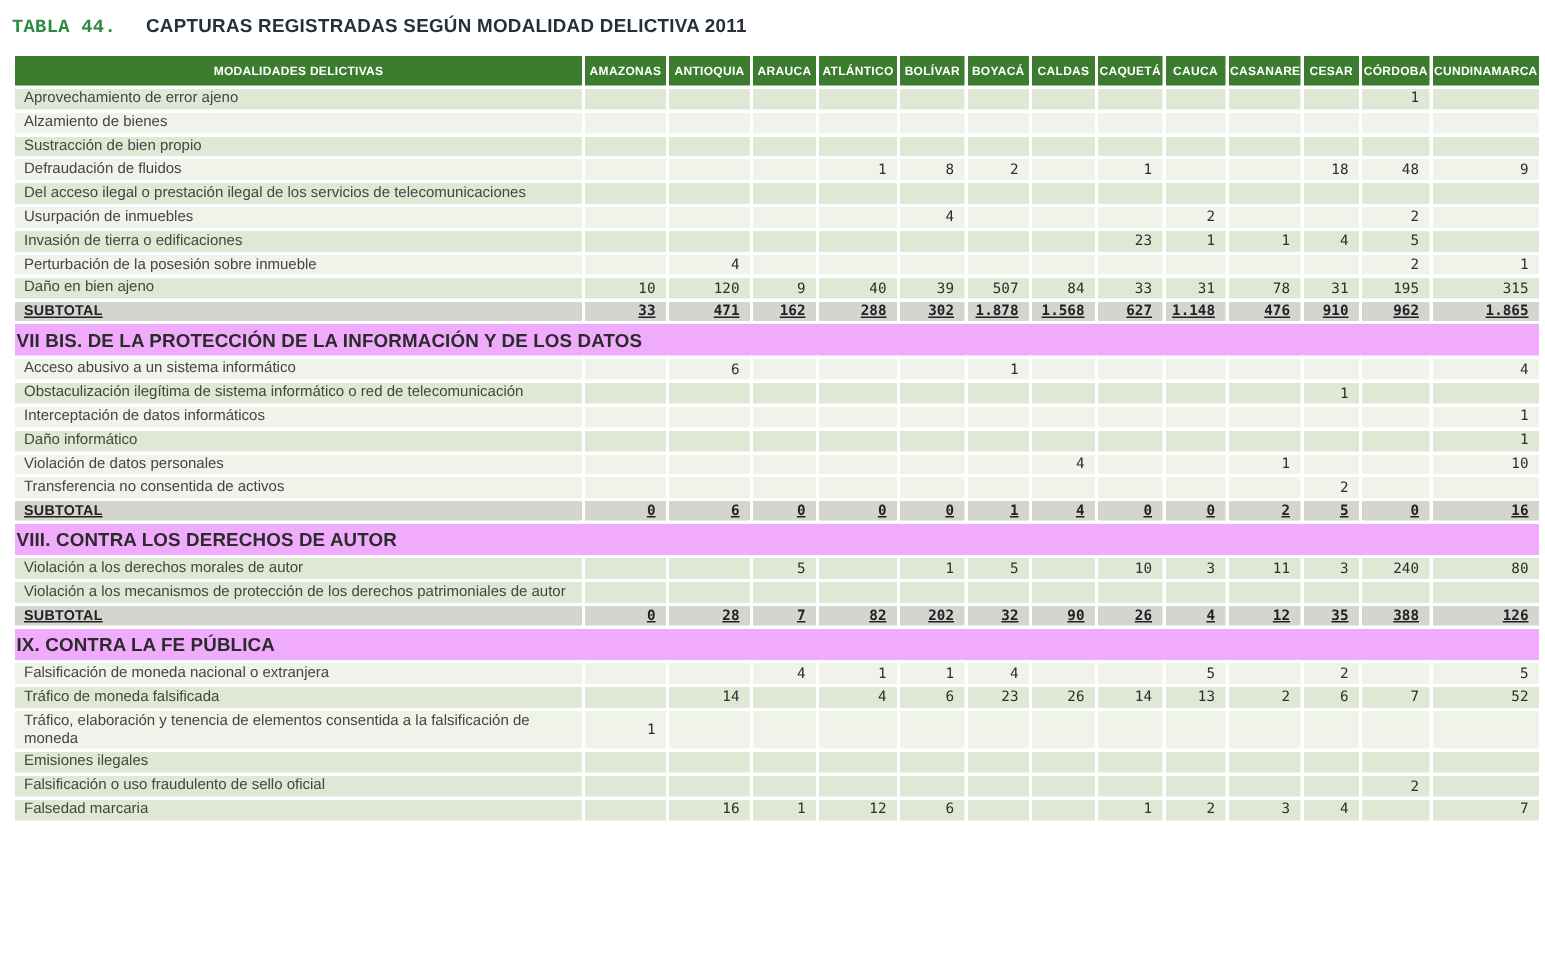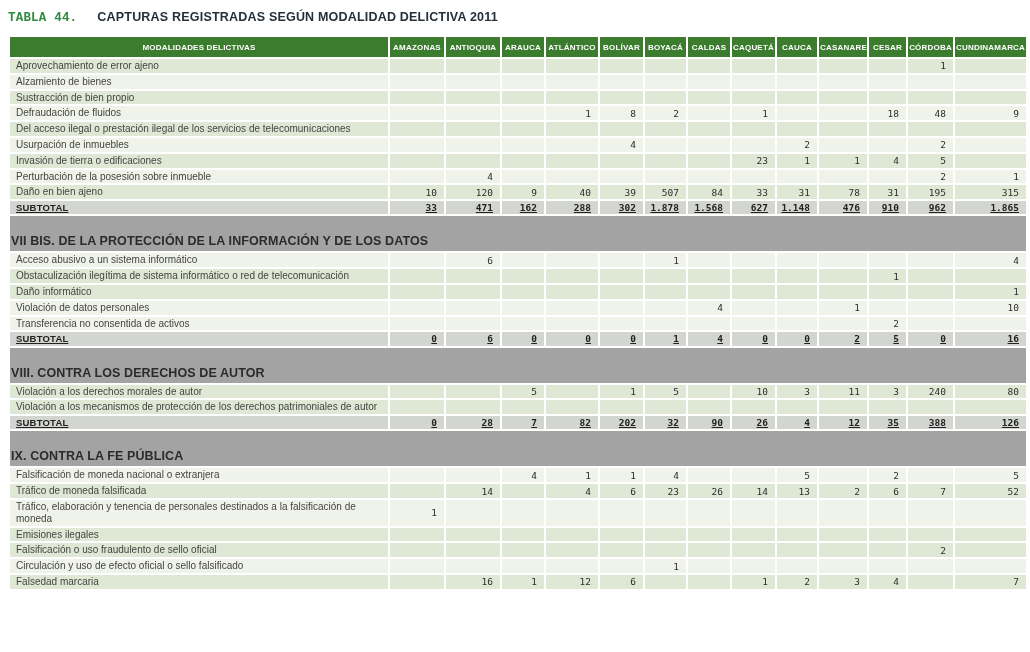--- a/index.html
+++ b/index.html
@@ -45,22 +45,22 @@
     text-align:right;padding:0 7px 0 0;
     font-family:"DejaVu Sans Mono","Liberation Mono",monospace;
     font-size:9.5px;
   }
   tr.shade-a td{background:var(--row-a);}
   tr.shade-b td{background:var(--row-b);}
   tr.subtotal td{background:var(--subtotal-gray);font-weight:bold;text-decoration:underline;}
   tr.subtotal td.label-cell{font-size:9.5px;letter-spacing:.2px;color:#222;}
   tr.subtotal td.num-cell{color:#222;}
   tr.section td{
-    background:#a3a3a3;font-size:12.5px;font-weight:bold;
-    color:var(--section-text);padding:18px 0 3px 1px;height:22px;
+    background:#f0abfc;font-size:12.5px;font-weight:bold;
+    color:var(--section-text);padding:4px 0 3px 1px;height:22px;
     letter-spacing:.1px;
   }
   
   col.c-label{width:380px;}
   col.c0{width:56px;} col.c1{width:56px;} col.c2{width:44px;}
   col.c3{width:54px;} col.c4{width:45px;} col.c5{width:43px;}
   col.c6{width:44px;} col.c7{width:45px;} col.c8{width:42px;}
   col.c9{width:50px;} col.c10{width:39px;} col.c11{width:47px;}
   col.c12{width:73px;}
 </style>
@@ -296,20 +296,36 @@
           <td class="num-cell"></td>
           <td class="num-cell"></td>
           <td class="num-cell"></td>
           <td class="num-cell"></td>
           <td class="num-cell"></td>
           <td class="num-cell"></td>
           <td class="num-cell">1</td>
           <td class="num-cell"></td>
           <td class="num-cell"></td>
         </tr>
+        <tr class="shade-b">
+          <td class="label-cell">Interceptación de datos informáticos</td>
+          <td class="num-cell"></td>
+          <td class="num-cell"></td>
+          <td class="num-cell"></td>
+          <td class="num-cell"></td>
+          <td class="num-cell"></td>
+          <td class="num-cell"></td>
+          <td class="num-cell"></td>
+          <td class="num-cell"></td>
+          <td class="num-cell"></td>
+          <td class="num-cell"></td>
+          <td class="num-cell"></td>
+          <td class="num-cell"></td>
+          <td class="num-cell">1</td>
+        </tr>
         <tr class="shade-a">
           <td class="label-cell">Daño informático</td>
           <td class="num-cell"></td>
           <td class="num-cell"></td>
           <td class="num-cell"></td>
           <td class="num-cell"></td>
           <td class="num-cell"></td>
           <td class="num-cell"></td>
           <td class="num-cell"></td>
           <td class="num-cell"></td>
@@ -447,21 +463,21 @@
           <td class="num-cell">23</td>
           <td class="num-cell">26</td>
           <td class="num-cell">14</td>
           <td class="num-cell">13</td>
           <td class="num-cell">2</td>
           <td class="num-cell">6</td>
           <td class="num-cell">7</td>
           <td class="num-cell">52</td>
         </tr>
         <tr class="shade-b">
-          <td class="label-cell">Tráfico, elaboración y tenencia de personales destinados a la falsificación de moneda</td>
+          <td class="label-cell">Tráfico, elaboración y tenencia de elementos consentida a la falsificación de moneda</td>
           <td class="num-cell">1</td>
           <td class="num-cell"></td>
           <td class="num-cell"></td>
           <td class="num-cell"></td>
           <td class="num-cell"></td>
           <td class="num-cell"></td>
           <td class="num-cell"></td>
           <td class="num-cell"></td>
           <td class="num-cell"></td>
           <td class="num-cell"></td>
@@ -492,36 +508,20 @@
           <td class="num-cell"></td>
           <td class="num-cell"></td>
           <td class="num-cell"></td>
           <td class="num-cell"></td>
           <td class="num-cell"></td>
           <td class="num-cell"></td>
           <td class="num-cell"></td>
           <td class="num-cell"></td>
           <td class="num-cell"></td>
           <td class="num-cell">2</td>
-          <td class="num-cell"></td>
-        </tr>
-        <tr class="shade-b">
-          <td class="label-cell">Circulación y uso de efecto oficial o sello falsificado</td>
-          <td class="num-cell"></td>
-          <td class="num-cell"></td>
-          <td class="num-cell"></td>
-          <td class="num-cell"></td>
-          <td class="num-cell"></td>
-          <td class="num-cell">1</td>
-          <td class="num-cell"></td>
-          <td class="num-cell"></td>
-          <td class="num-cell"></td>
-          <td class="num-cell"></td>
-          <td class="num-cell"></td>
-          <td class="num-cell"></td>
           <td class="num-cell"></td>
         </tr>
         <tr class="shade-a">
           <td class="label-cell">Falsedad marcaria</td>
           <td class="num-cell"></td>
           <td class="num-cell">16</td>
           <td class="num-cell">1</td>
           <td class="num-cell">12</td>
           <td class="num-cell">6</td>
           <td class="num-cell"></td>

